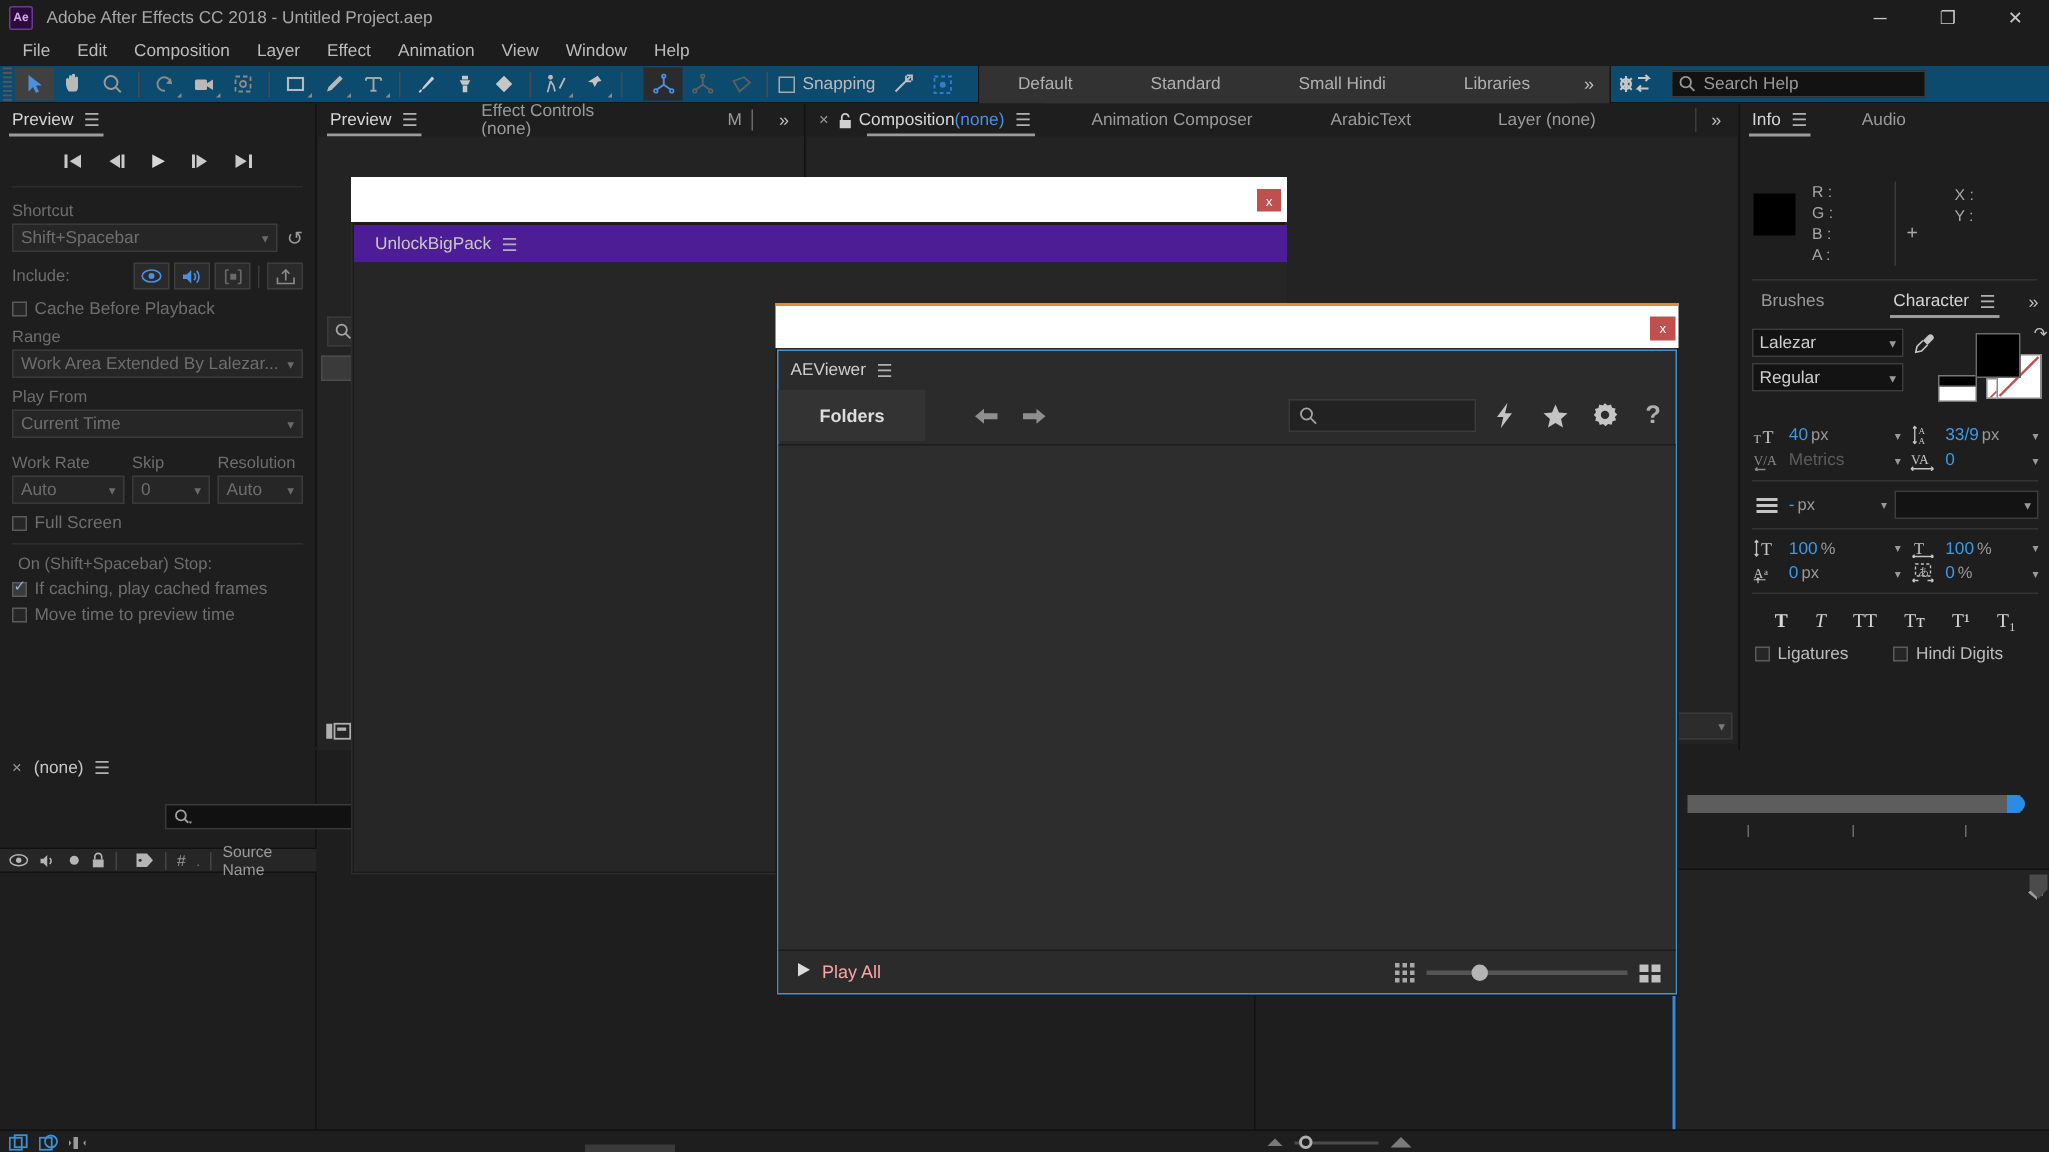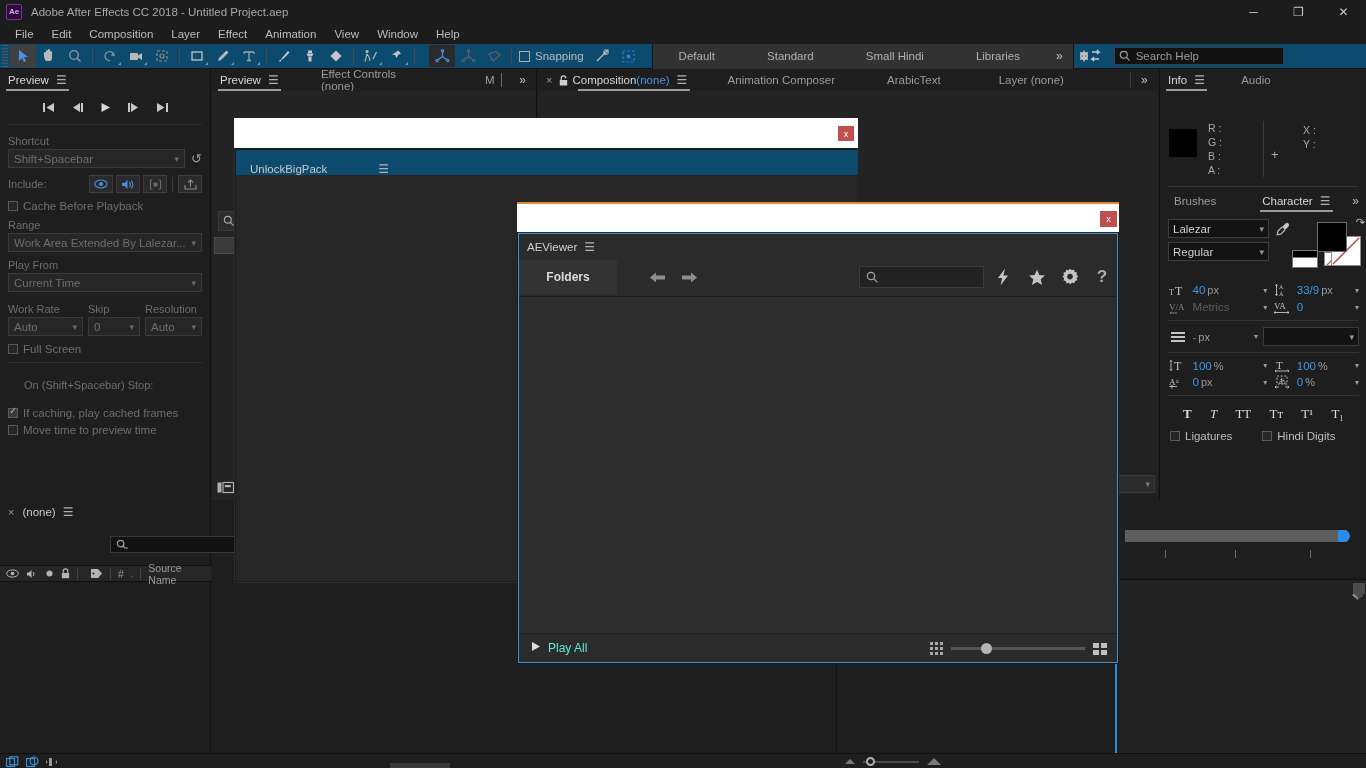--- a/index.html
+++ b/index.html
@@ -254,21 +254,21 @@
   .white-head {
     position:absolute; left:234px; top:118px; width:624px; height:30px; background:#fff;
   }
   .white-close {
     position:absolute; left:838px; top:126px; width:16px; height:15px;
     background:#c0504d; color:#fff; font-size:9px;
     display:flex; align-items:center; justify-content:center;
   }
   .unlock-tab {
     position:absolute; left:236px; top:150px; width:622px; height:25px;
-    background:#0c4a6e; display:flex; align-items:flex-end; padding-left:14px;gap:44px;
+    background:#4c1d95; display:flex; align-items:center; padding-left:14px;
   }
   .unlock-body {
     position:absolute; left:236px; top:175px; width:622px; height:406px; background:#262626;
   }
 
   
   .aev {
     position:absolute; left:517px; top:202px; width:602px; height:462px;
     background:#2b2b2b; border:1px solid #1a1a1a;
   }
@@ -302,21 +302,21 @@
              color:#aeaeae; font-size:15px; }
   .aev-content {
     position:absolute; left:519px; top:296px; width:598px; height:337px; background:#2d2d2d;
     border-top:1px solid #1d1d1d;
   }
   .aev-footer {
     position:absolute; left:519px; top:633px; width:598px; height:29px;
     background:#2b2b2b; border-top:1px solid #1d1d1d;
     display:flex; align-items:center; padding-left:12px;
   }
-  .playall { color:#5eead4; font-size:12px; display:flex; align-items:flex-start; gap:7px; }
+  .playall { color:#fca5a5; font-size:12px; display:flex; align-items:flex-start; gap:7px; }
   .zoom-group { position:absolute; right:10px; top:0; height:29px; display:flex; align-items:center; gap:8px; }
   .sldr { position:relative; width:134px; height:3px; background:#555; }
   .sldr .knob { position:absolute; left:30px; top:-4px; width:11px; height:11px;
                 background:#b4b4b4; border-radius:50%; }
   .grid-sm { display:grid; grid-template-columns:repeat(3,3px); grid-template-rows:repeat(3,3px);
              gap:2px; }
   .grid-sm i { background:#a8a8a8; width:3px; height:3px; display:block; }
   .grid-lg { display:grid; grid-template-columns:repeat(2,6px); grid-template-rows:repeat(2,5px);
              gap:2px; }
   .grid-lg i { background:#c0c0c0; display:block; }
@@ -645,21 +645,21 @@
         </div>
       </div>
 
       <div class="inline" style="margin-top:7px">
         <span class="cbx"></span>
         <span class="cbtxt">Full Screen</span>
       </div>
 
       <div class="hr"></div>
 
-      <div class="row-lbl" style="margin:16px">On (Shift+Spacebar) Stop:</div>
+      <div class="row-lbl" style="margin:4px">On (Shift+Spacebar) Stop:</div>
       <div class="inline" style="margin-top:5px">
         <span class="cbx on"></span>
         <span class="cbtxt">If caching, play cached frames</span>
       </div>
       <div class="inline" style="margin-top:5px">
         <span class="cbx"></span>
         <span class="cbtxt">Move time to preview time</span>
       </div>
     </div>
   </div>

